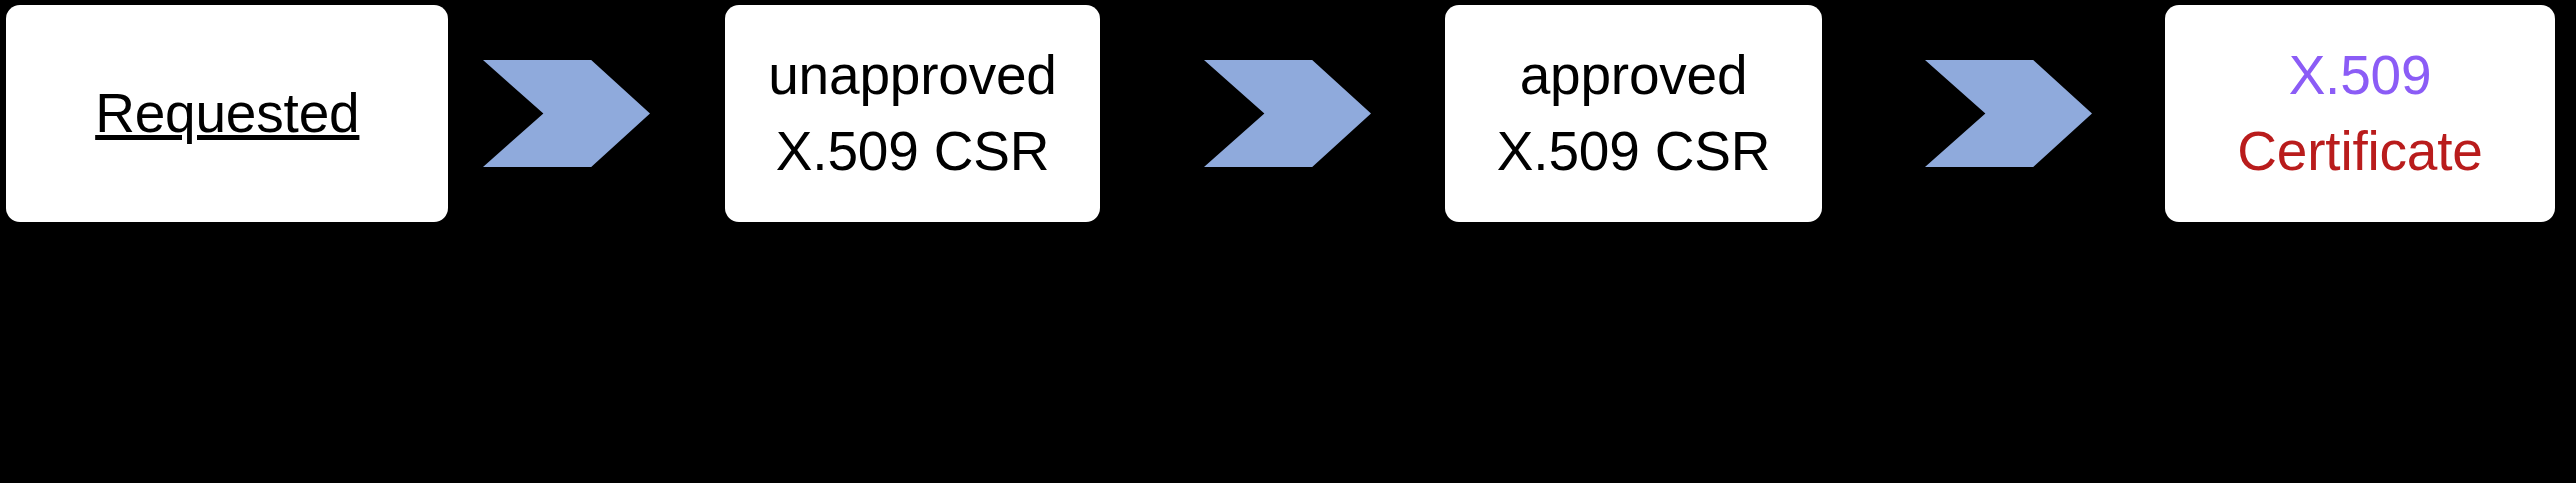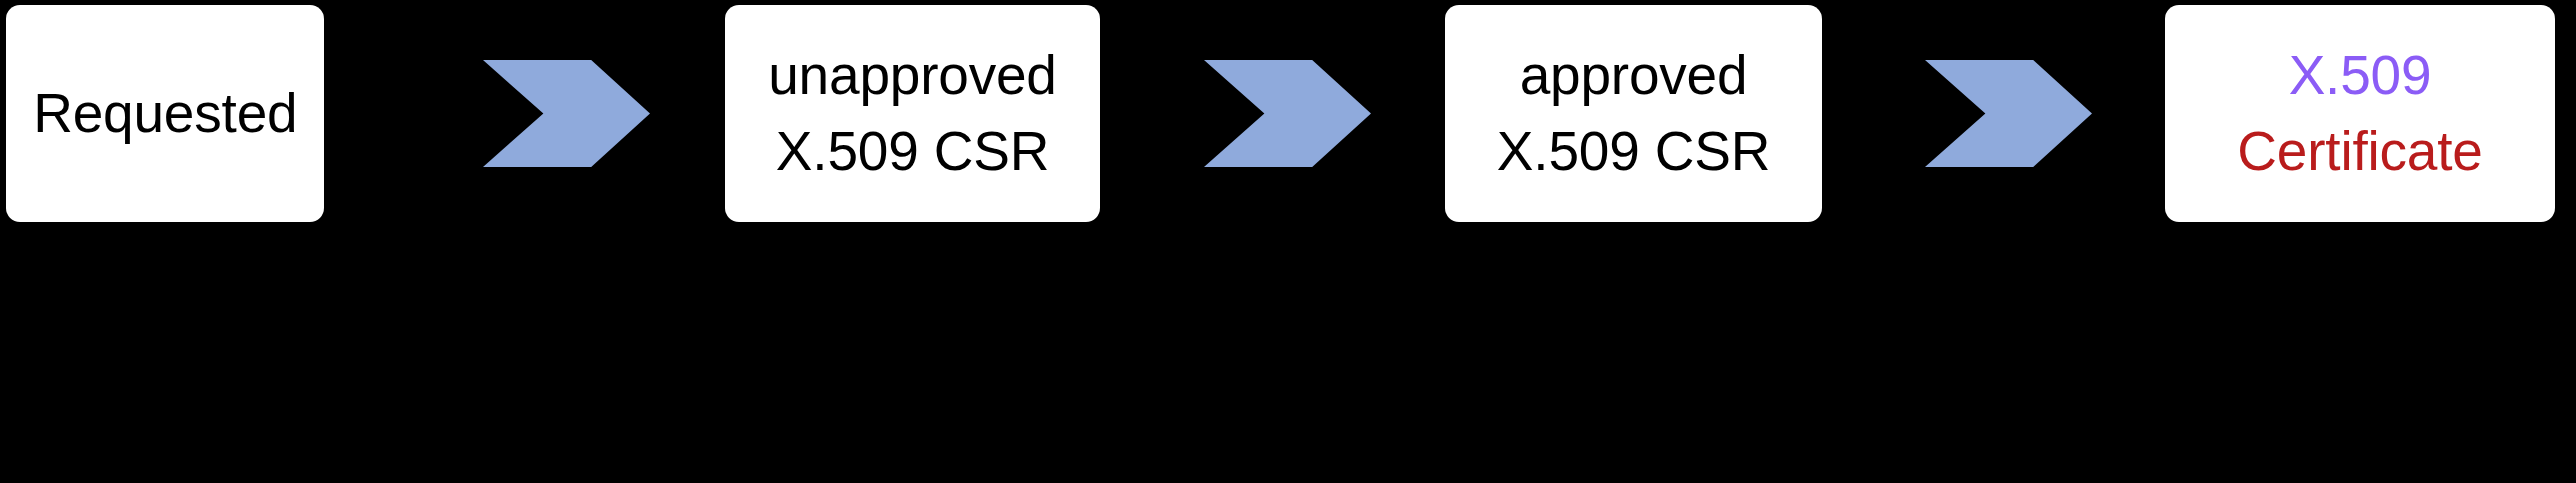--- a/index.html
+++ b/index.html
@@ -48,21 +48,21 @@
     top: 60px;
     width: 167px;
     height: 107px;
   }
   .flow-arrow svg {
     display: block;
     width: 100%;
     height: 100%;
   }
   
-  .box-1 { left: 6.3px;    width: 318px; }
+  .box-1 { left: 6.3px;    width: 442px; text-decoration: underline; }
   .box-2 { left: 725px;  width: 375px; }
   .box-3 { left: 1445px; width: 377px; }
   .box-4 { left: 2165px; width: 390px; }
   
   .arrow-1 { left: 483px;  }
   .arrow-2 { left: 1204px; }
   .arrow-3 { left: 1925px; }
 </style>
 </head>
 <body style="background: rgb(0, 0, 0);">

